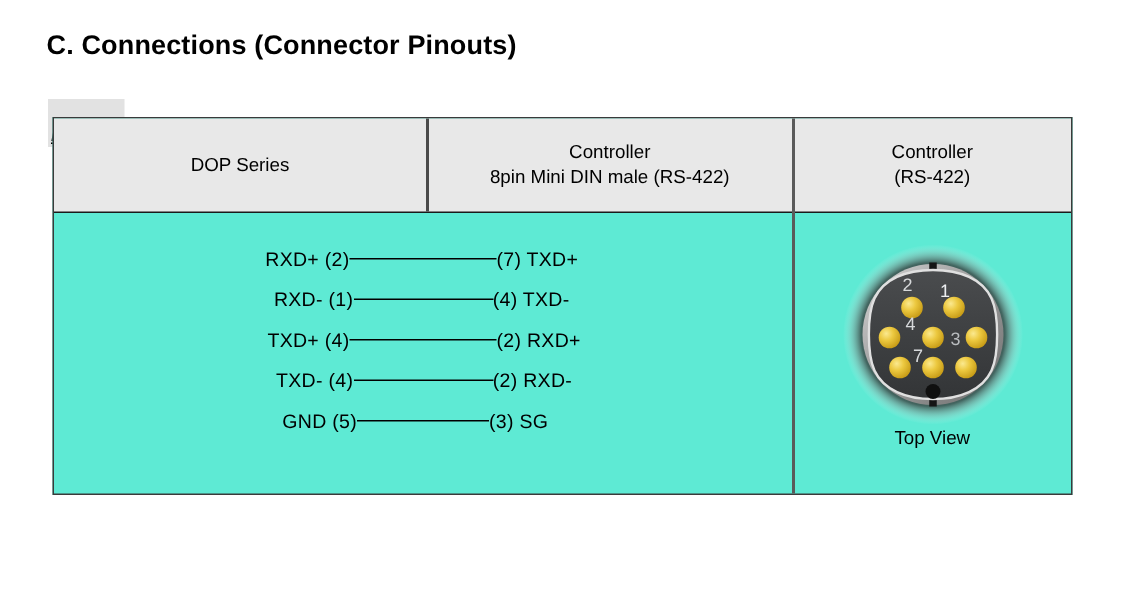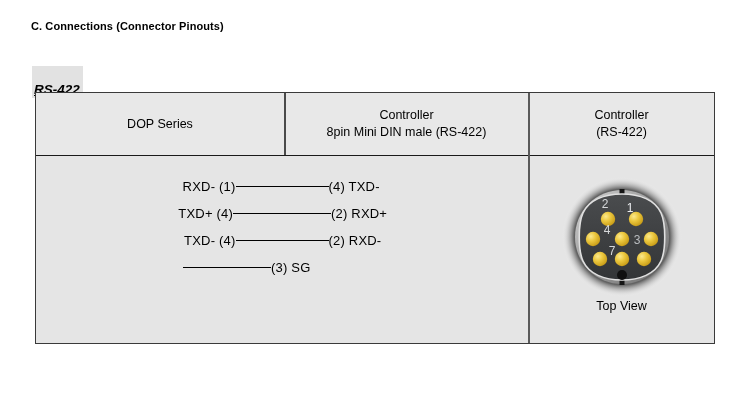--- a/index.html
+++ b/index.html
@@ -14,21 +14,21 @@
     font-family: "Liberation Sans", sans-serif;
     color: #000000;
     overflow: hidden;
   }
 
   
   #section-heading {
     position: absolute;
     left: 31px;
     top: 20px;
-    font-size: 11px;
+    font-size: 18px;
     font-weight: bold;
     letter-spacing: 0.1px;
     white-space: nowrap;
   }
 
   #subsection-heading {
     position: absolute;
     left: 32px;
     top: 66px;
     font-size: 13.5px;
@@ -37,26 +37,26 @@
     text-decoration: underline;
     background: #e2e2e2;
     padding: 16px 3px 1px 2px;
     white-space: nowrap;
   }
 
   
   #pinout-table {
     position: absolute;
     left: 35px;
-    top: 92px;
+    top: 78px;
     width: 680px;
     height: 252px;
     border: 1.5px solid #3a3a3a;
     box-sizing: border-box;
-    background: #e5e5e5;
+    background: #5eead4;
     padding-left: 12px;
   }
 
   
   .table-header {
     position: absolute;
     left: 0;
     top: 0;
     width: 100%;
     height: 63px;
@@ -170,40 +170,46 @@
       <span>Controller</span>
       <span>(RS-422)</span>
     </div>
   </div>
 
   <div class="divider" id="divider-1"></div>
   <div class="divider" id="divider-2"></div>
 
   <div id="pinout-body">
 
+    <div class="pin-row">
+      <span class="pin-left">RXD+ (2)</span>
+      <span class="pin-wire" style="width:98px"></span>
+      <span class="pin-right">(7) TXD+</span>
+    </div>
 
     <div class="pin-row">
       <span class="pin-left">RXD- (1)</span>
       <span class="pin-wire" style="width:93px"></span>
       <span class="pin-right">(4) TXD-</span>
     </div>
 
     <div class="pin-row">
       <span class="pin-left">TXD+ (4)</span>
       <span class="pin-wire" style="width:98px"></span>
       <span class="pin-right">(2) RXD+</span>
     </div>
 
     <div class="pin-row">
       <span class="pin-left">TXD- (4)</span>
       <span class="pin-wire" style="width:93px"></span>
       <span class="pin-right">(2) RXD-</span>
     </div>
 
     <div class="pin-row">
+      <span class="pin-left">GND (5)</span>
       <span class="pin-wire" style="width:88px"></span>
       <span class="pin-right">(3) SG</span>
     </div>
   </div>
 
   <div id="connector-cell">
 
     <div id="connector-figure">
       <svg width="124" height="124" viewBox="0 0 124 124" xmlns="http://www.w3.org/2000/svg">
         <defs>

